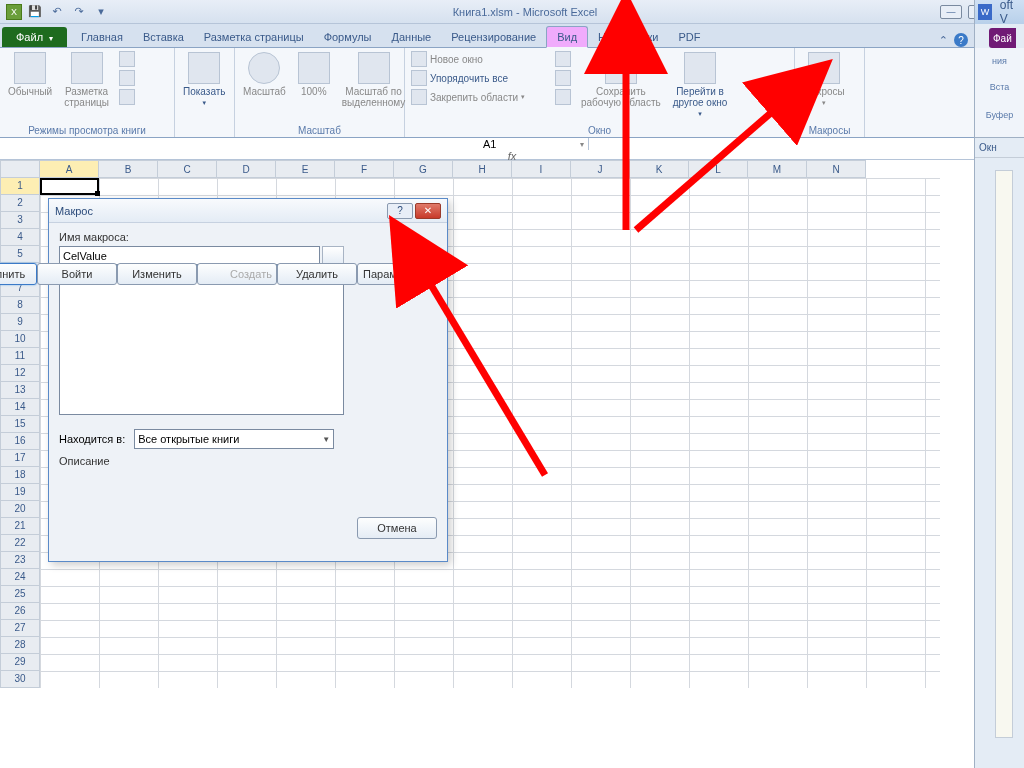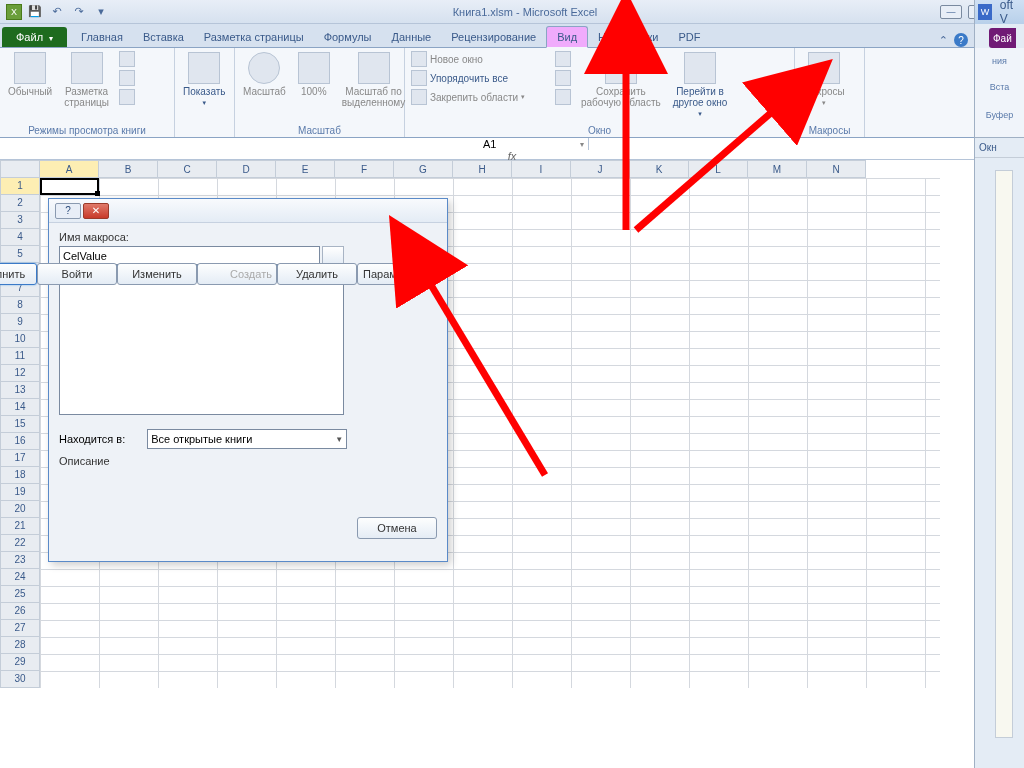--- a/index.html
+++ b/index.html
@@ -72,21 +72,21 @@
 .dlg-title .btns{display:flex; gap:2px;}
 .dlg-hbtn{width:26px;height:16px; border:1px solid #8a9ab0; background:#e8eef7; font-size:10px; display:flex;align-items:center;justify-content:center; border-radius:2px;}
 .dlg-hbtn.close{background:linear-gradient(#e07a6a,#c83a2a); color:#fff; border-color:#9a3a2a;}
 .dlg-body { padding: 8px 10px 10px 10px; }
 .dlg-label { margin-bottom:3px; color:#333;}
 .dlg-input-row{display:flex; gap:2px; margin-bottom:0;}
 .dlg-input { flex:1; height:19px; border:1px solid #7a8aa0; background:#fff; padding:0 3px; font-size:11px;}
 .dlg-ref-btn{width:22px;height:19px;border:1px solid #a8b4c4;background:linear-gradient(#fff,#e4ecf5);}
 .dlg-list { height:150px; border:1px solid #7a8aa0; border-top:none; background:#fff; overflow:hidden;}
 .dlg-list-item{padding:1px 3px; background:#4a8ac8; color:#fff;}
-.dlg-row2{display:flex; align-items:center; gap:22px; margin-top:14px;}
+.dlg-row2{display:flex; align-items:center; gap:9px; margin-top:14px;}
 .dlg-select{flex:1; height:20px; border:1px solid #7a8aa0; background:#fff; padding:0 3px; display:flex; align-items:center; justify-content:space-between;}
 .dlg-select .dd{color:#555; font-size:8px;}
 .dlg-btn { width:80px; height:22px; border:1px solid #8a9ab0; background:linear-gradient(#fdfefe,#e4ecf5); border-radius:3px; font-size:11px; color:#333; display:flex;align-items:center;justify-content:center; margin-bottom:6px;}
 .dlg-btn.focus{border:1px solid #3a7ac8; box-shadow:0 0 2px #6aaaea;}
 .dlg-btn.disabled{color:#aaa;padding-left:28px;}
 .dlg-buttons{position:absolute; right:10px; top:40px; display:flex; flex-direction:row;}
 .dlg-cancel-row{display:flex; justify-content:flex-end; margin-top:50px;}
 
 
 .word-sliver{position:absolute; right:0; top:0; width:50px; height:768px; background:#e4ecf5; border-left:1px solid #a0b0c4;}
@@ -314,20 +314,21 @@
   </div>
   <div class="vscroll">
     <div class="arr">▲</div>
     <div class="thumb"></div>
     <div class="arr bot">▼</div>
   </div>
 </div>
 
 <div class="dialog">
   <div class="dlg-title">
+    <span class="t">Макрос</span>
     <div class="btns">
       <div class="dlg-hbtn">?</div>
       <div class="dlg-hbtn close">✕</div>
     </div>
   </div>
   <div class="dlg-body" style="position:relative">
     <div class="dlg-label">Имя макроса:</div>
     <div style="width:285px">
       <div class="dlg-input-row">
         <input class="dlg-input" style="background: rgb(255, 255, 255); color: rgb(0, 0, 0);" value="CelValue">

